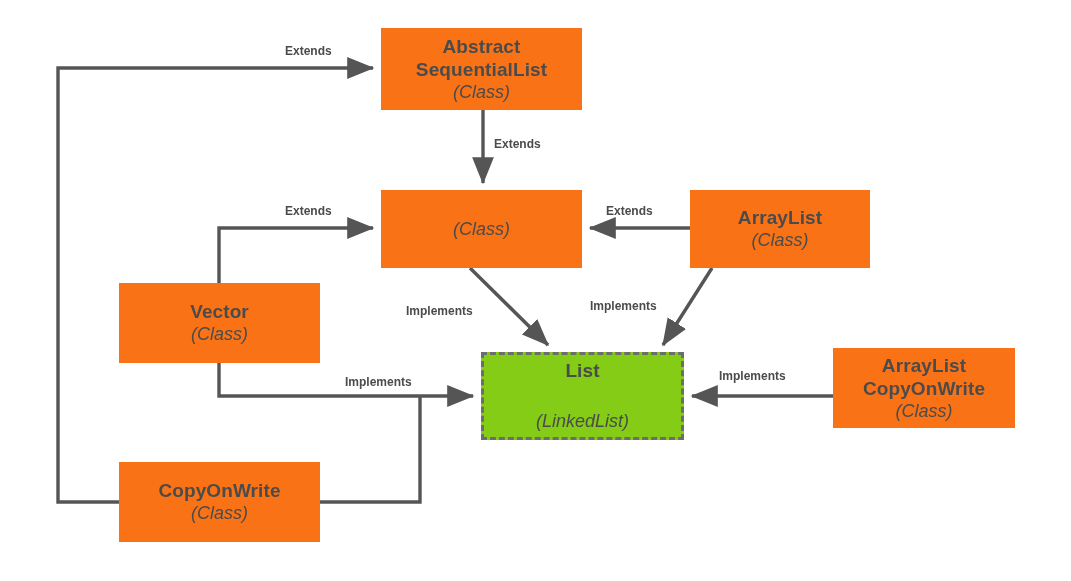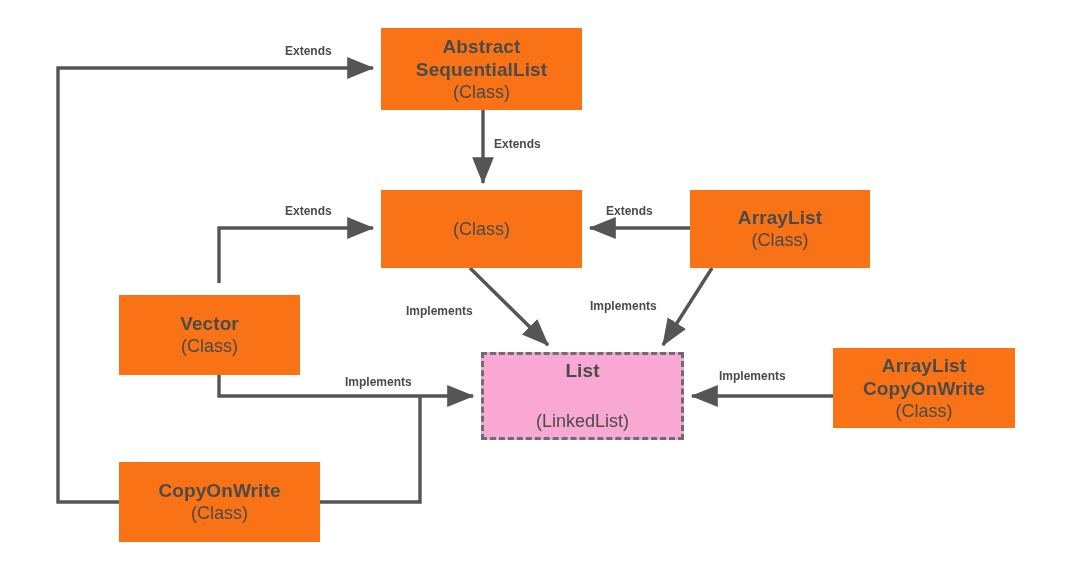--- a/index.html
+++ b/index.html
@@ -22,33 +22,34 @@
     flex-direction: column;
     align-items: center;
     justify-content: center;
     text-align: center;
     color: #4b4b4b;
     box-sizing: border-box;
     z-index: 3;
   }
   .node.iface {
     border: 3px dashed #6d6d6d;
-    background: #f9a8d4;
+    background: #84cc16;
     gap: 28px;
   }
   .node .title {
     font-weight: bold;
     font-size: 19px;
     line-height: 23px;
     letter-spacing: 0.1px;
   }
   .node .kind {
     font-weight: normal;
     font-size: 18px;
     line-height: 23px;
+    font-style: italic;
   }
   .edge-label {
     position: absolute;
     font-size: 12px;
     font-weight: bold;
     color: #4b4b4b;
     white-space: nowrap;
     z-index: 4;
     background: transparent;
   }
@@ -99,21 +100,21 @@
 
   <div class="node" style="left:381px; top:190px; width:201px; height:78px;">
     <div class="kind">(Class)</div>
   </div>
 
   <div class="node" style="left:690px; top:190px; width:180px; height:78px;">
     <div class="title">ArrayList</div>
     <div class="kind">(Class)</div>
   </div>
 
-  <div class="node" style="left:119px; top:283px; width:181px; height:80px;margin-top:12px;">
+  <div class="node" style="left:119px; top:283px; width:201px; height:80px;">
     <div class="title">Vector</div>
     <div class="kind">(Class)</div>
   </div>
 
   <div class="node" style="left:119px; top:462px; width:201px; height:80px;">
     <div class="title">CopyOnWrite</div>
     <div class="kind">(Class)</div>
   </div>
 
   <div class="node iface" style="left:481px; top:352px; width:203px; height:88px;">

